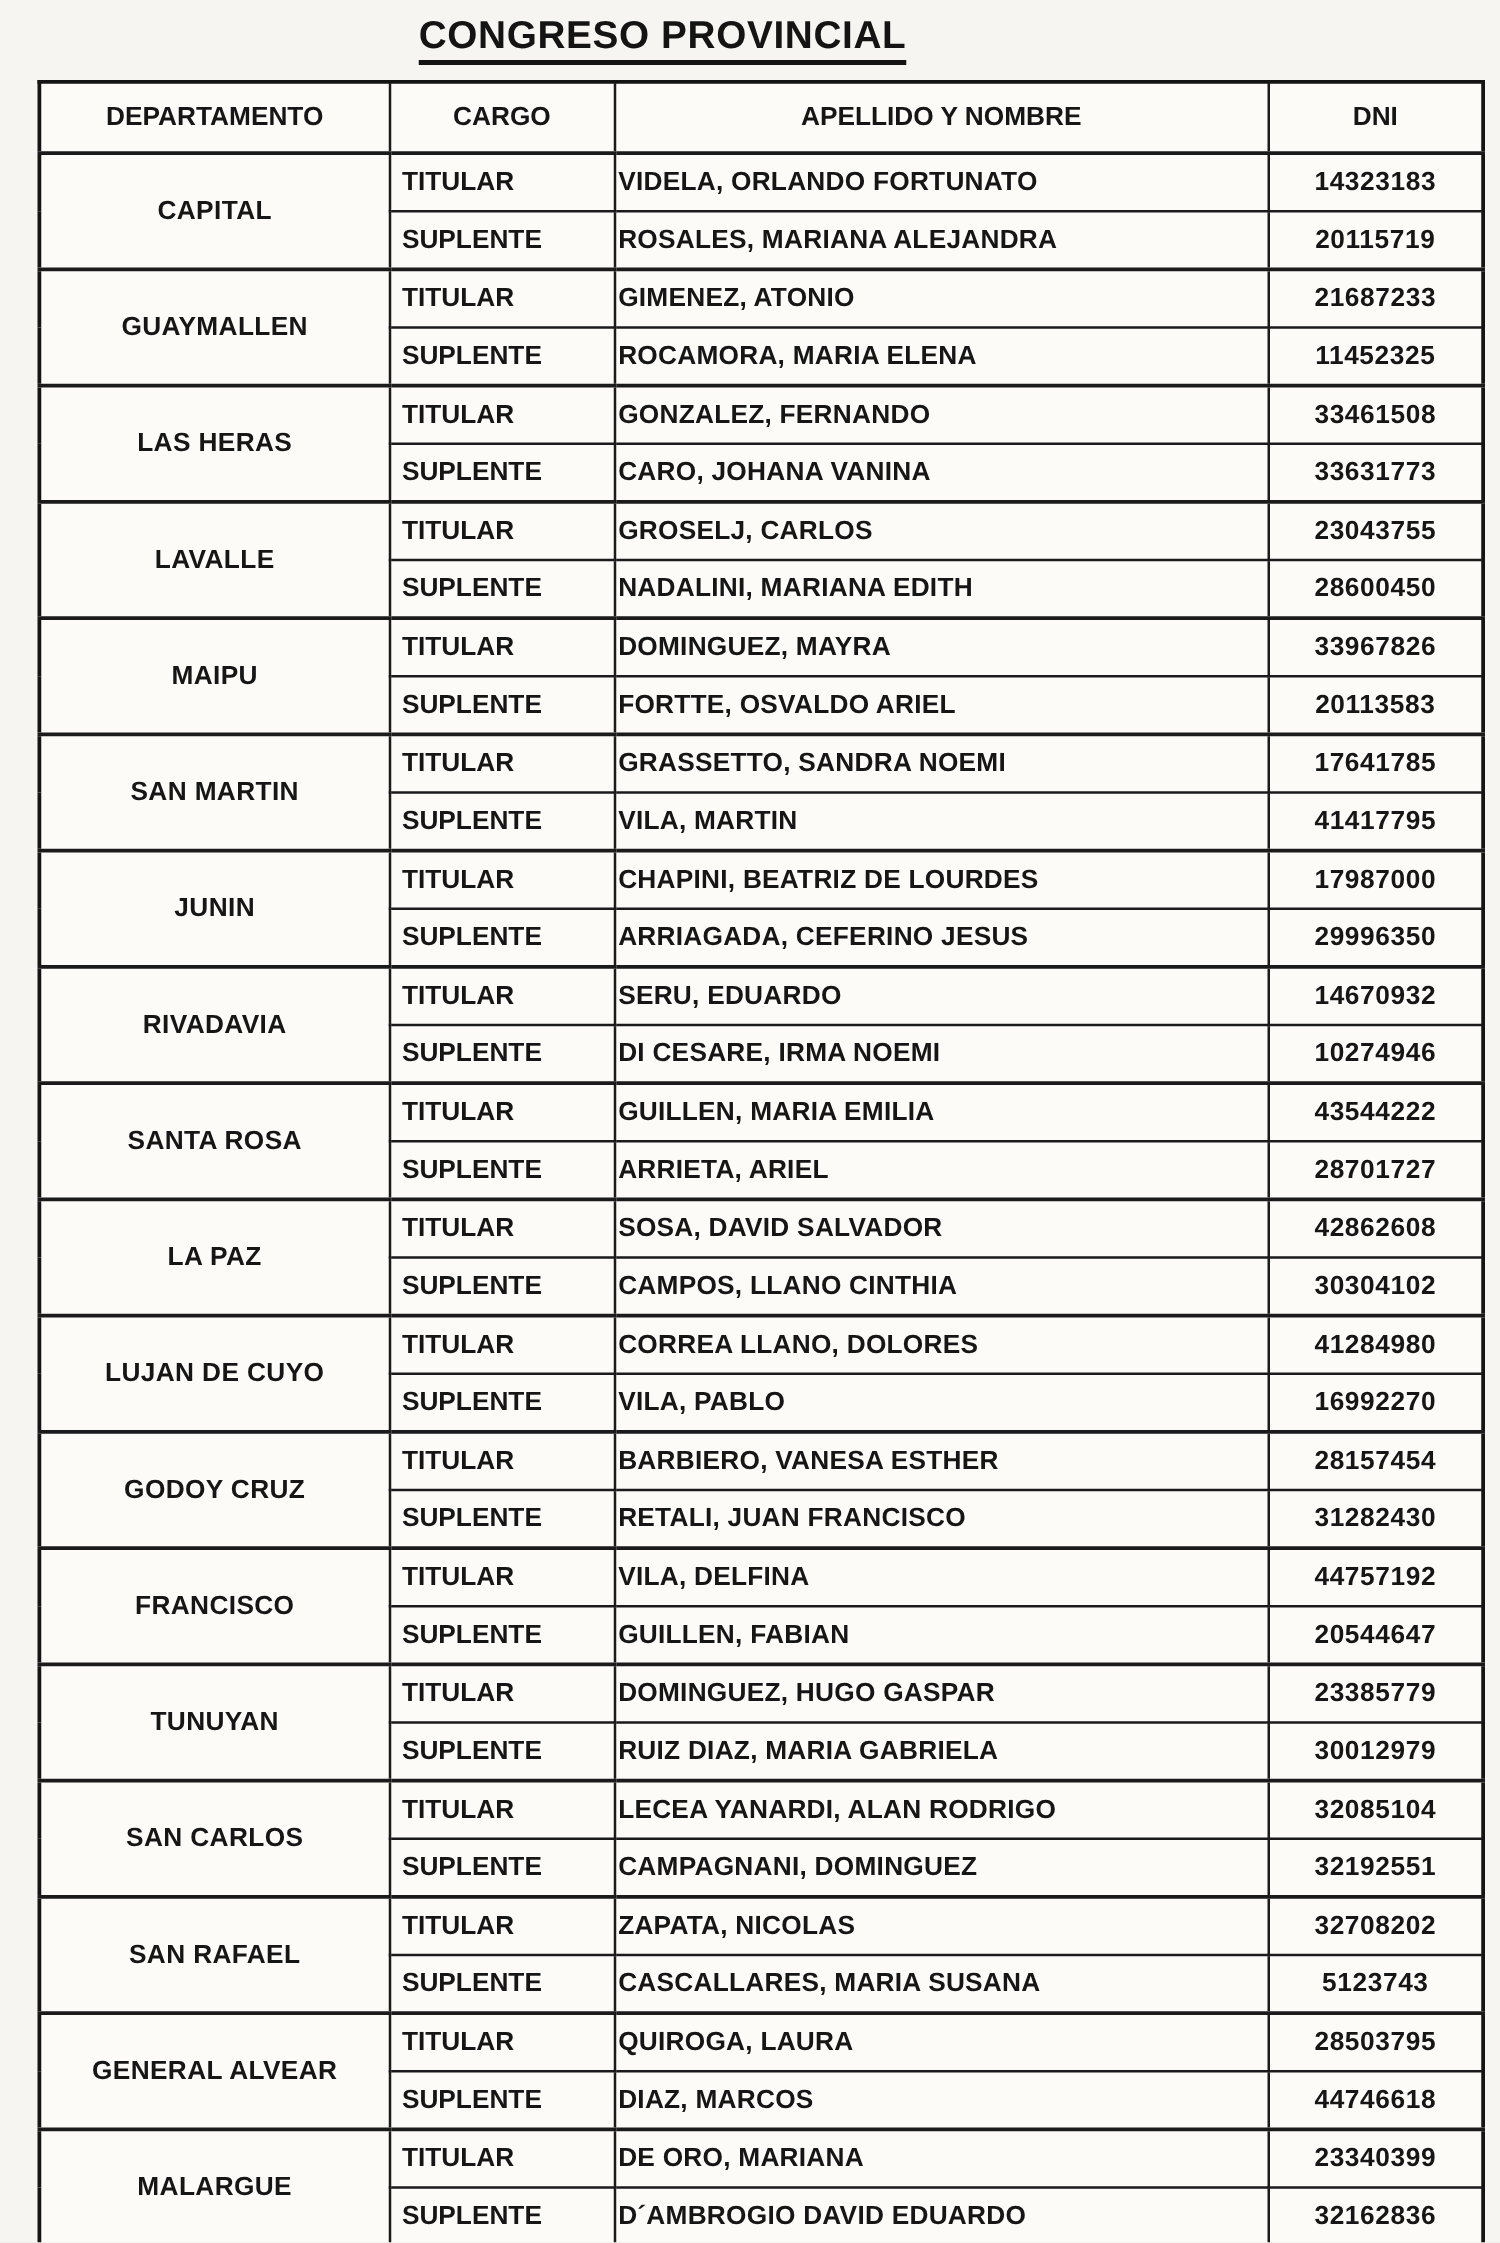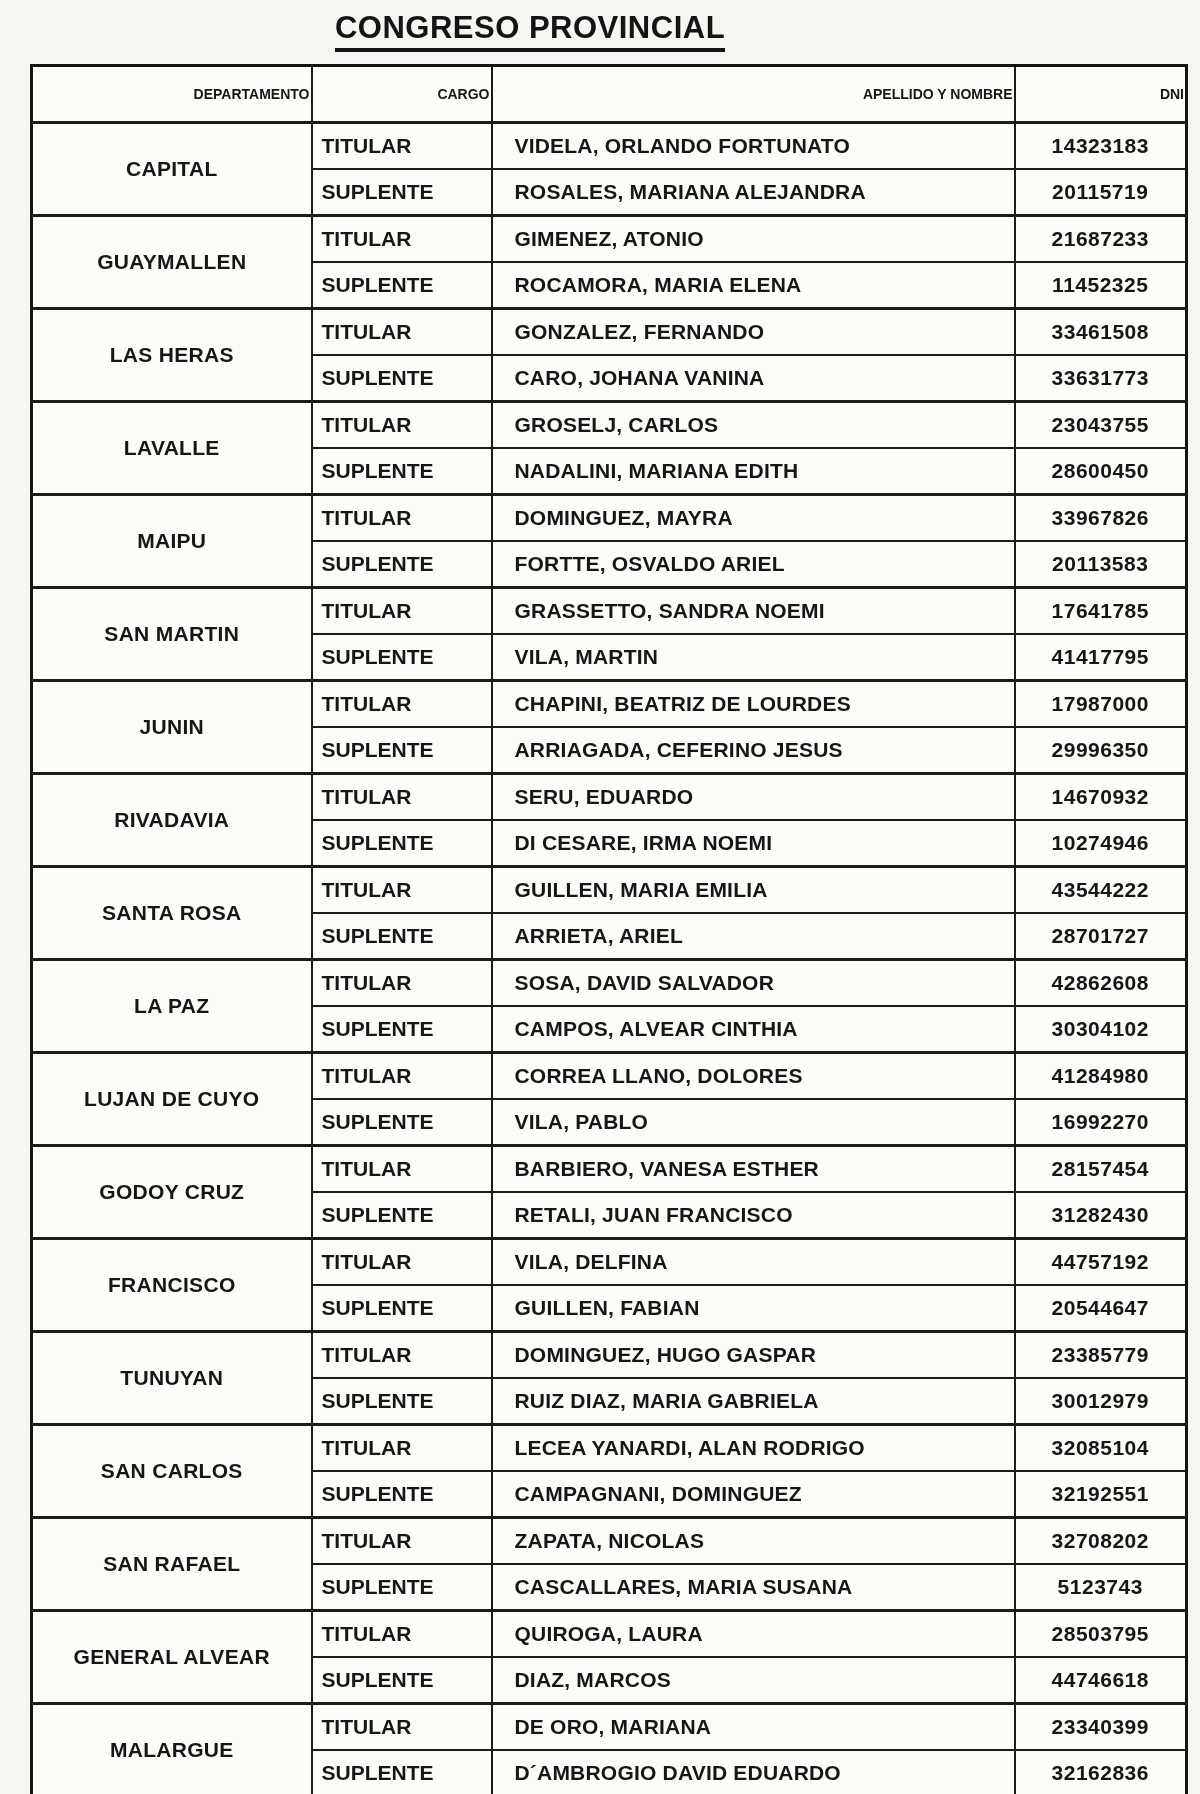--- a/index.html
+++ b/index.html
@@ -46,35 +46,35 @@
     border: 2px solid #1b1b1b;
     color: #161616;
     font-weight: 700;
     overflow: hidden;
     white-space: nowrap;
   }
   table.roster { border: 3px solid #141414; }
 
   table.roster th {
     height: 52px;
-    font-size: 14px;
-    text-align: right;
+    font-size: 21px;
+    text-align: center;
     border-bottom-width: 3px;
   }
   table.roster td { height: 42px; font-size: 21px; }
 
   td.dept {
     text-align: center;
     font-size: 21px;
     letter-spacing: 0.3px;
     border-bottom-width: 3px;
     border-top-width: 3px;
   }
   td.cargo { padding-left: 9px; text-align: left; }
-  td.name  { padding-left: 22px; text-align: left; letter-spacing: 0.2px; }
+  td.name  { padding-left: 2px; text-align: left; letter-spacing: 0.2px; }
   td.dni   { text-align: center; letter-spacing: 0.5px; margin-left: 21px; }
 
   tr.group-start td { border-top-width: 3px; }
 </style>
 </head>
 <body>
 
 <div class="page">
   <div class="title">CONGRESO PROVINCIAL</div>
 
@@ -194,21 +194,21 @@
           <td class="dni">28701727</td>
         </tr>
         <tr class="group-start">
           <td class="dept" rowspan="2">LA PAZ</td>
           <td class="cargo">TITULAR</td>
           <td class="name">SOSA, DAVID SALVADOR</td>
           <td class="dni">42862608</td>
         </tr>
         <tr>
           <td class="cargo">SUPLENTE</td>
-          <td class="name">CAMPOS, ALVEAR CINTHIA</td>
+          <td class="name">CAMPOS, LLANO CINTHIA</td>
           <td class="dni">30304102</td>
         </tr>
         <tr class="group-start">
           <td class="dept" rowspan="2">LUJAN DE CUYO</td>
           <td class="cargo">TITULAR</td>
           <td class="name">CORREA LLANO, DOLORES</td>
           <td class="dni">41284980</td>
         </tr>
         <tr>
           <td class="cargo">SUPLENTE</td>

